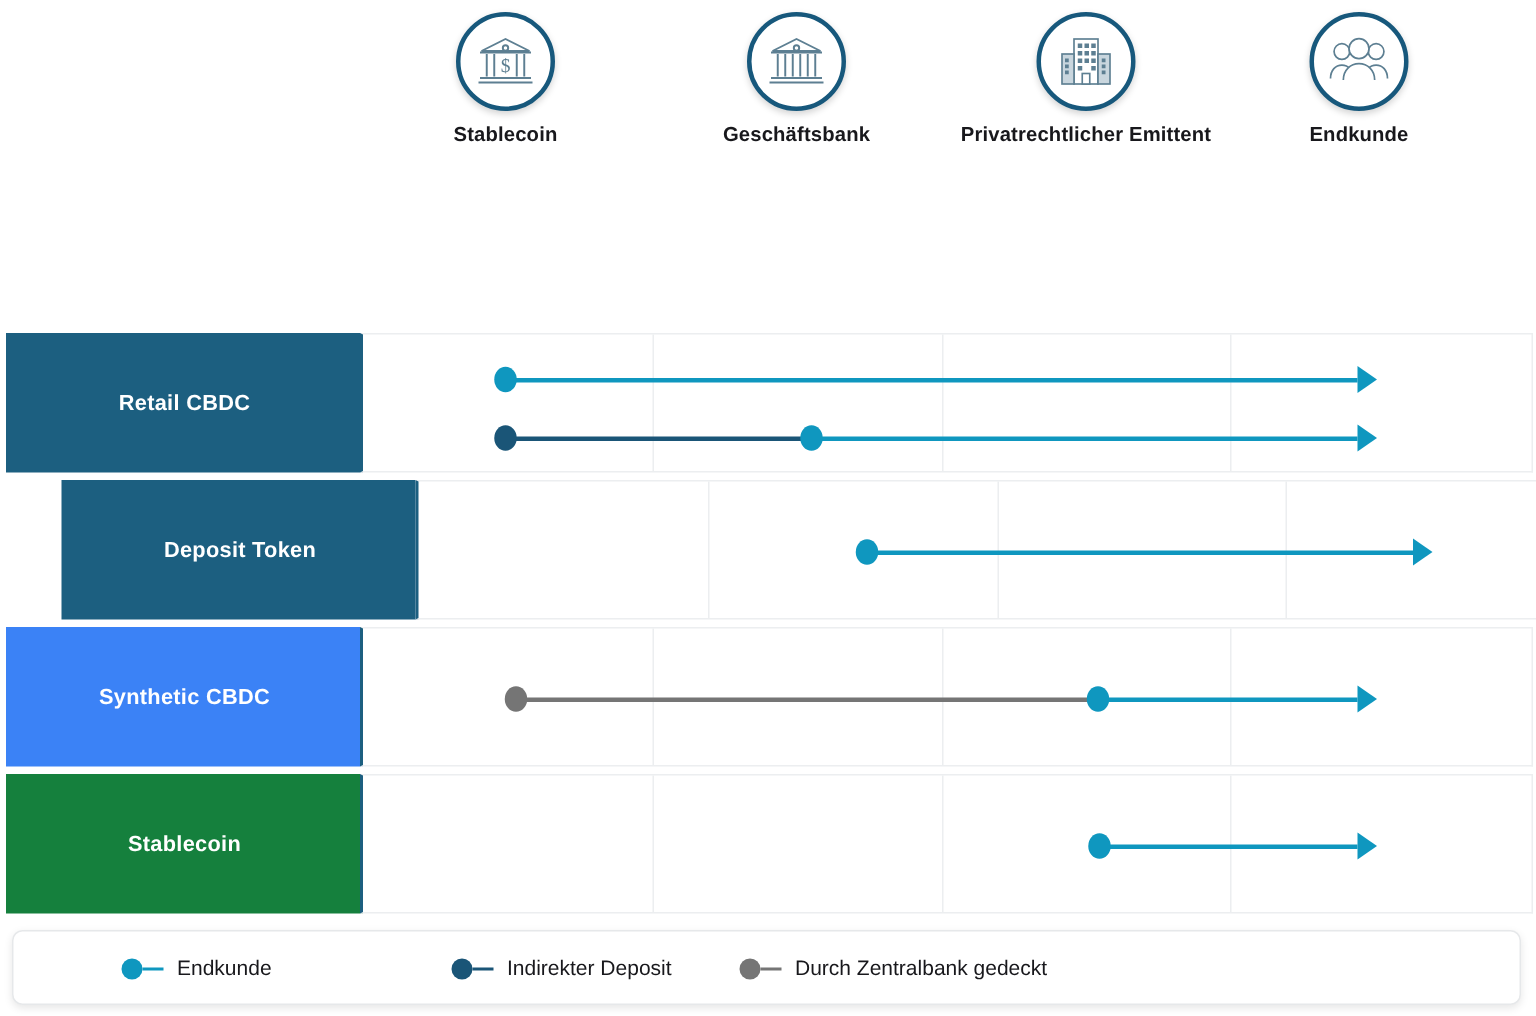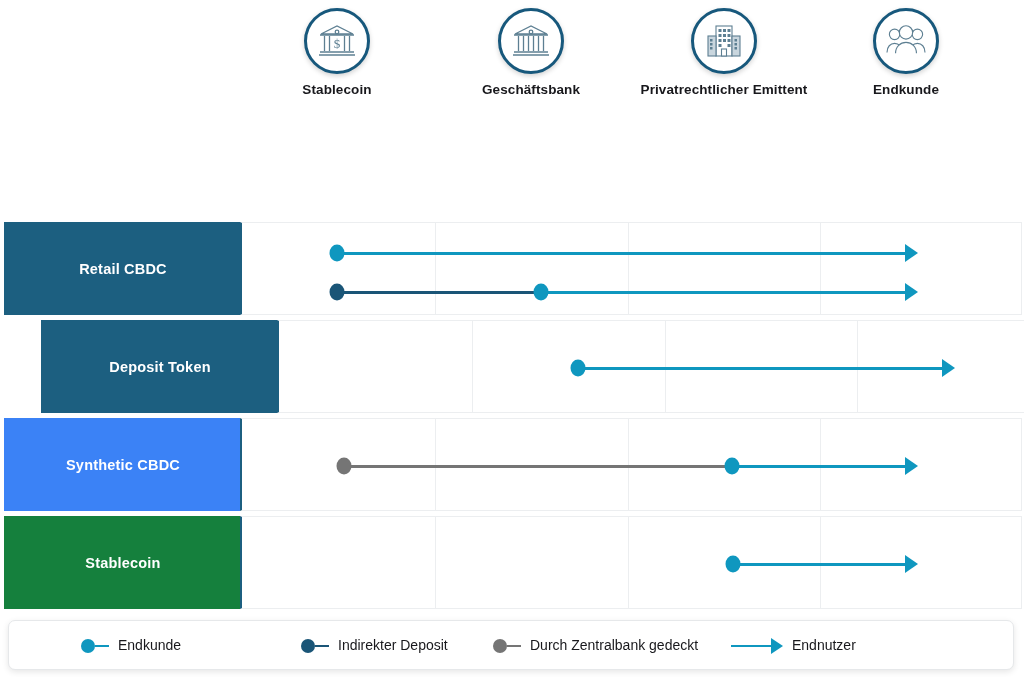--- a/index.html
+++ b/index.html
@@ -226,18 +226,13 @@
     <div class="leg-item" style="left: 292px;">
       <span class="leg-dot" style="background:#1a5577"></span>
       <span class="leg-stub" style="background:#1a5577"></span>
       <span class="leg-txt">Indirekter Deposit</span>
     </div>
     <div class="leg-item" style="left: 484px;">
       <span class="leg-dot" style="background:#757575"></span>
       <span class="leg-stub" style="background:#757575"></span>
       <span class="leg-txt">Durch Zentralbank gedeckt</span>
     </div>
-    <div class="leg-item" style="left: 722px;">
-      <span class="leg-line" style="background:#0f97bf"></span>
-      <span class="leg-tri" style="border-left:12px solid #0f97bf"></span>
-      <span class="leg-txt">Endnutzer</span>
-    </div>
   </div>
 
 </body></html>

